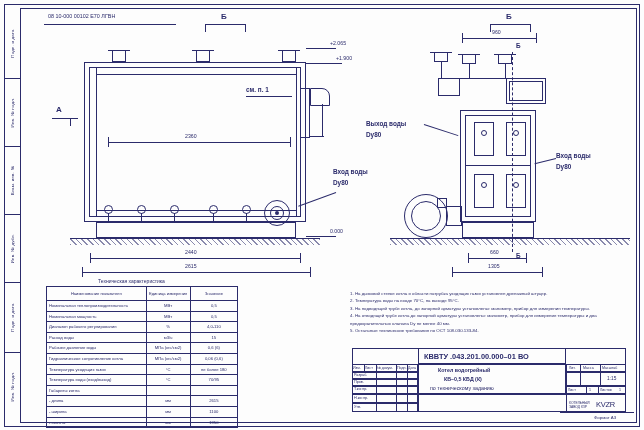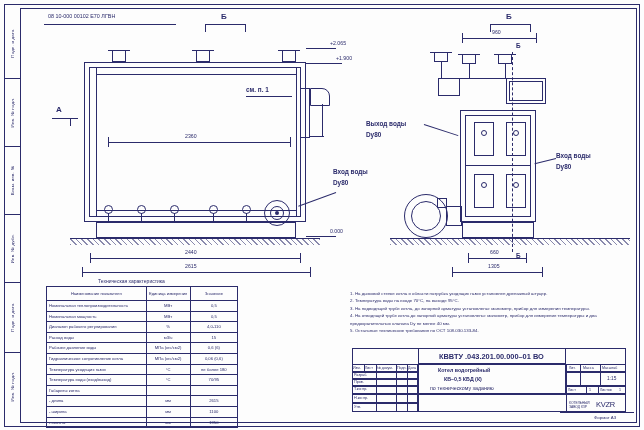--- a/index.html
+++ b/index.html
@@ -300,21 +300,21 @@
 
   <div id="notes">
     <div>1. На дымовой стенке котла в области патрубка уходящих газов установлен дренажный штуцер.</div>
     <div>2. Температура воды на входе 70°С, на выходе 95°С.</div>
     <div>3. На подводящей трубе котла, до запорной арматуры установлены: манометр, прибор для измерения температуры.</div>
     <div>4. На отводящей трубе котла до запорной арматуры установлены: манометр, прибор для измерения температуры и два предохранительных клапана Dy не менее 40 мм.</div>
     <div>5. Остальные технические требования по ОСТ 108.030.133-84.</div>
   </div>
 
   <div class="tb" style="left:418px;top:348px;width:148px;height:16px;"></div>
-  <div class="tb-txt" style="left:424px;top:352px;font-size:7.4px;font-weight:bold;margin-left:15px;">КВВТУ .043.201.00.000–01 ВО</div>
+  <div class="tb-txt" style="left:424px;top:352px;font-size:7.4px;font-weight:bold;">КВВТУ .043.201.00.000–01 ВО</div>
 
   <div class="tb" style="left:418px;top:364px;width:148px;height:30px;"></div>
   <div class="tb-txt" style="left:438px;top:367px;font-size:5.3px;font-weight:bold;">Котел водогрейный</div>
   <div class="tb-txt" style="left:444px;top:376px;font-size:5.3px;font-weight:bold;">КВ–0,5  КБД  (К)</div>
   <div class="tb-txt" style="left:430px;top:385px;font-size:5.3px;">по техническому заданию</div>
 
   <div class="tb" style="left:352px;top:364px;width:66px;height:8px;"></div>
   <div class="v" style="left:364px;top:364px;height:8px;"></div>
   <div class="v" style="left:376px;top:364px;height:8px;"></div>
   <div class="v" style="left:396px;top:364px;height:8px;"></div>

